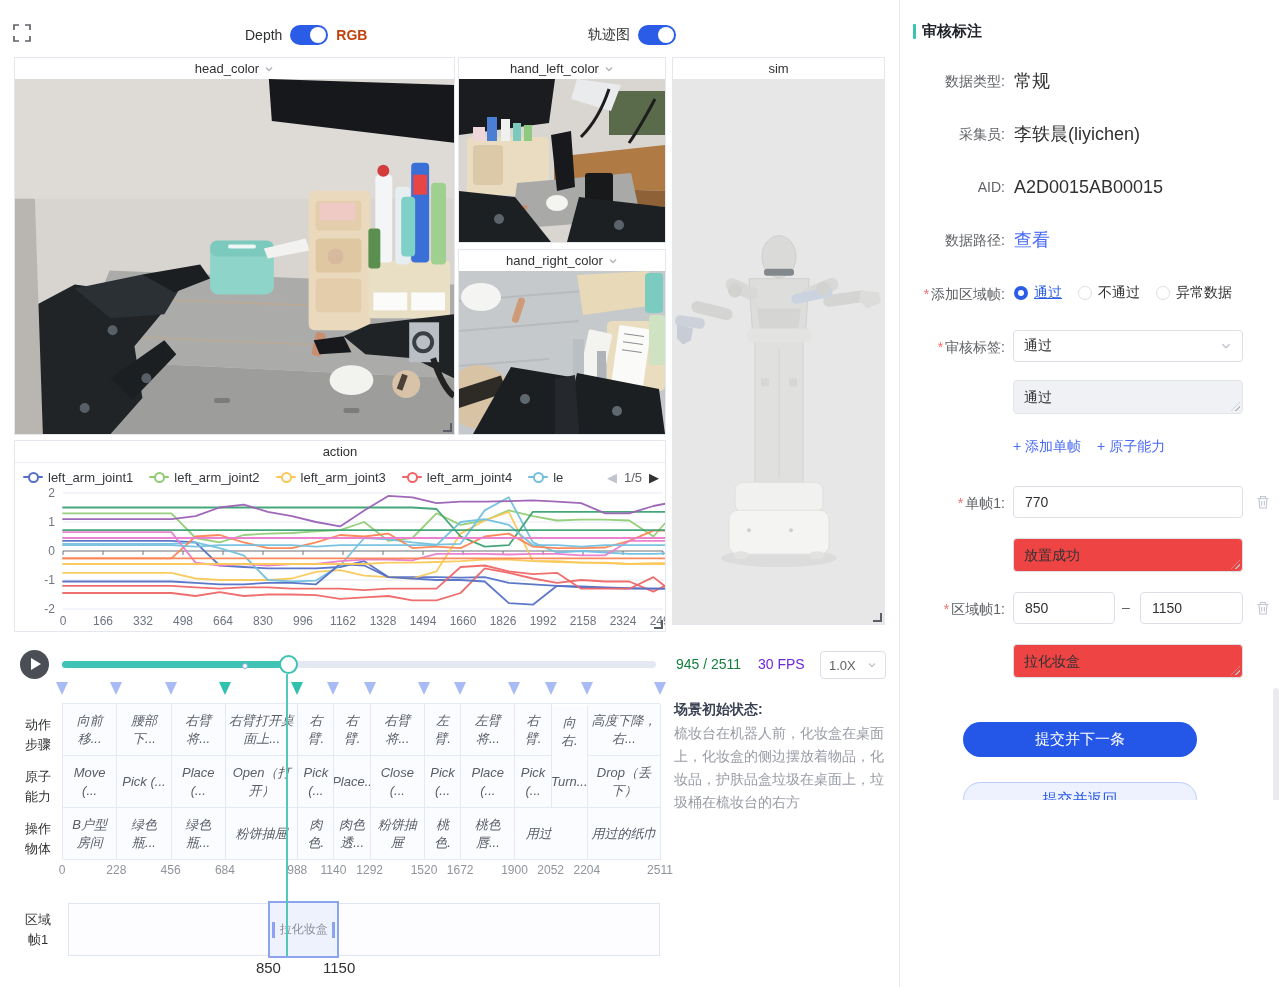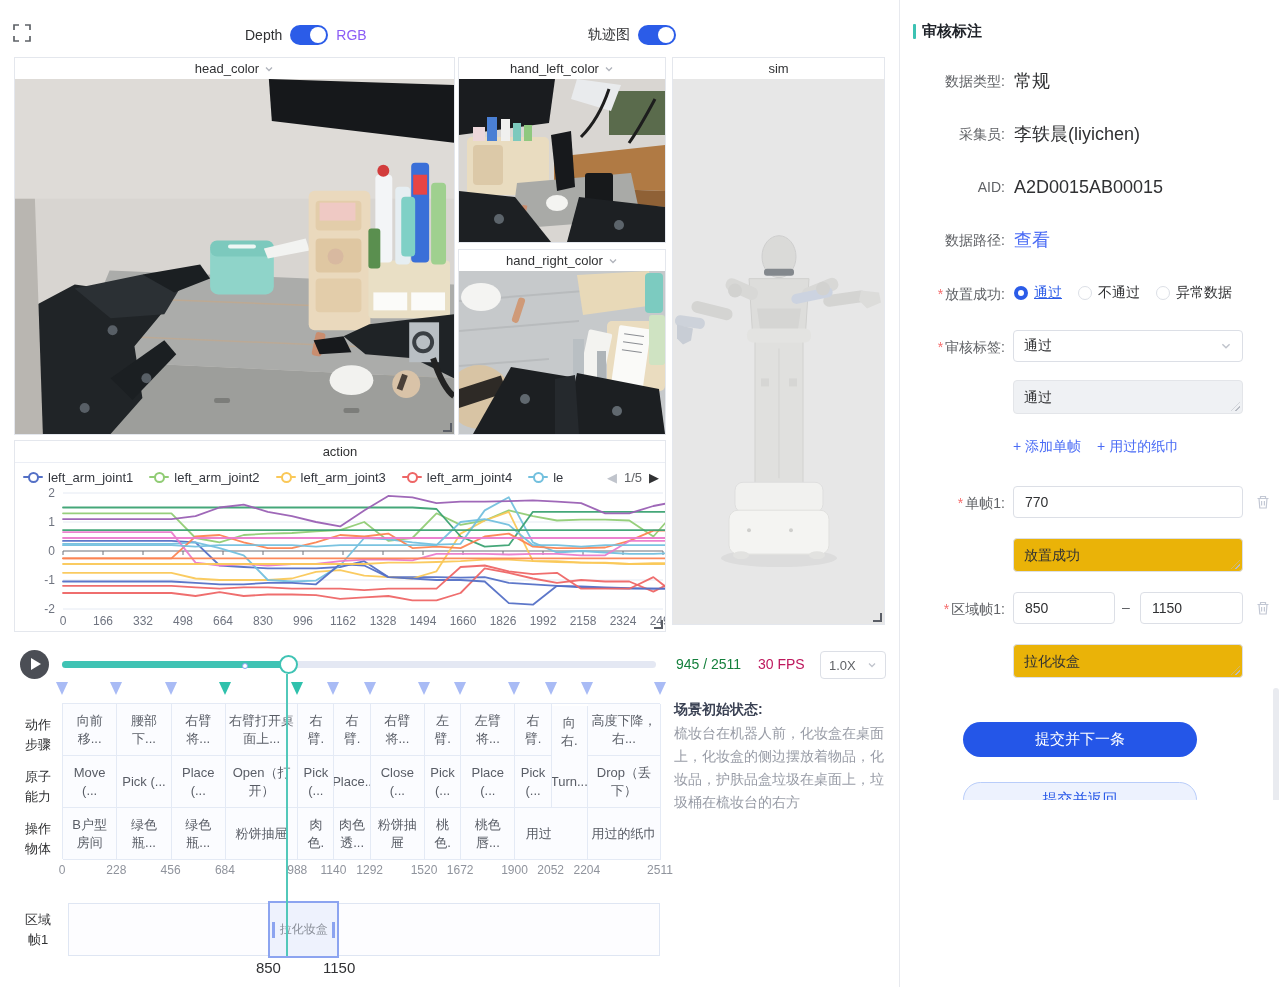--- a/index.html
+++ b/index.html
@@ -7,21 +7,21 @@
   .app{position:relative;width:1280px;height:987px;background:#fff;}
   .left{position:absolute;left:0;top:0;width:899px;height:987px;}
   .divider{position:absolute;left:899px;top:0;width:1px;height:987px;background:#e7e9ee;}
   .right{position:absolute;left:900px;top:0;width:380px;height:705px;background:#fff;}
   .rscroll{position:absolute;left:0;top:0;width:380px;height:800px;overflow:hidden;}
 
   
   .fsicon{position:absolute;left:13px;top:24px;width:18px;height:18px;cursor:pointer;}
   .tgl-row{position:absolute;top:24px;height:22px;display:flex;align-items:center;gap:8px;}
   .tgl-label{font-size:14px;color:#303133;}
-  .tgl-label.blue{color:#8b5cf6;}
+  .tgl-label.blue{color:#c2410c;font-weight:bold;}
   .switch{width:38px;height:20px;border-radius:10px;background:#2b5ce8;position:relative;cursor:pointer;}
   .switch .knob{position:absolute;right:2px;top:2px;width:16px;height:16px;border-radius:50%;background:#fff;}
 
   
   .panel{position:absolute;background:#fff;border:1px solid #e4e7ed;box-sizing:border-box;}
   .panel-h{height:21px;border-bottom:1px solid #ebeef5;display:flex;align-items:center;justify-content:center;
     font-size:13px;color:#303133;gap:5px;background:#fff;}
   .panel-h .chev{width:10px;height:10px;}
   .pimg{position:absolute;left:0;right:0;top:21px;bottom:0;overflow:hidden;}
   .pimg svg{display:block;width:100%;height:100%;}
@@ -40,21 +40,21 @@
   .lpage .pg{font-size:13px;color:#606266;}
 
   
   .playbtn{position:absolute;left:20px;top:650px;width:29px;height:29px;border-radius:50%;background:#4b4e55;cursor:pointer;}
   .playbtn:before{content:"";position:absolute;left:11px;top:8px;border-left:10px solid #fff;border-top:6.5px solid transparent;border-bottom:6.5px solid transparent;}
   .track{position:absolute;left:62px;top:661px;width:594px;height:7px;border-radius:4px;background:#e4e8f3;cursor:pointer;}
   .trackfill{position:absolute;left:0;top:0;height:7px;border-radius:4px;background:#3fc3b4;}
   .trackdot{position:absolute;top:1.5px;width:4px;height:4px;border-radius:50%;background:#fff;border:1px solid #8fa4ee;}
   .handle{position:absolute;top:-6px;width:15px;height:15px;border-radius:50%;background:#fff;border:2px solid #3fc3b4;cursor:grab;}
   .pcount{position:absolute;left:676px;top:656px;font-size:14px;color:#15803d;white-space:nowrap;}
-  .pfps{position:absolute;left:758px;top:656px;font-size:14px;color:#be185d;}
+  .pfps{position:absolute;left:758px;top:656px;font-size:14px;color:#6d28d9;}
   .speed{position:absolute;left:820px;top:651px;width:66px;height:28px;border:1px solid #dcdfe6;border-radius:4px;
     display:flex;align-items:center;justify-content:space-between;padding:0 8px;box-sizing:border-box;cursor:pointer;}
   .speed span{font-size:13px;color:#606266;}
 
   .marker{position:absolute;top:682px;width:0;height:0;border-left:6px solid transparent;border-right:6px solid transparent;border-top:13px solid #a9bbf5;cursor:pointer;}
   .marker.teal{border-top-color:#2fc1ac;}
   .playhead{position:absolute;top:674px;width:2px;height:282px;background:#52c8ba;z-index:5;}
 
   
   .rowlab{position:absolute;left:22px;width:32px;font-size:13px;color:#303133;text-align:center;line-height:20px;}
@@ -85,21 +85,21 @@
   .fval.link{color:#4a6bf5;cursor:pointer;}
   .req{color:#f56c6c;margin-right:2px;}
   .radio{display:flex;align-items:center;gap:6px;margin-right:16px;cursor:pointer;}
   .rdot{width:14px;height:14px;border-radius:50%;box-sizing:border-box;border:1px solid #dcdfe6;background:#fff;flex:none;}
   .rdot.on{border:4px solid #2b5ce8;}
   .rlab{font-size:14px;color:#303133;}
   .rlab.on{color:#2b5ce8;text-decoration:underline;}
   .sel{position:absolute;left:113px;width:230px;height:32px;border:1px solid #dcdfe6;border-radius:4px;background:#fff;
     display:flex;align-items:center;justify-content:space-between;padding:0 10px;box-sizing:border-box;cursor:pointer;}
   .sel span{font-size:14px;color:#303133;}
-  .ta{position:absolute;left:113px;width:230px;height:34px;border:1px solid #dcdfe6;border-radius:4px;background:#eab308;
+  .ta{position:absolute;left:113px;width:230px;height:34px;border:1px solid #dcdfe6;border-radius:4px;background:#ef4444;
     font-size:14px;color:#303133;line-height:32px;padding:0 10px;box-sizing:border-box;}
   .ta.gray{background:#eff1f4;border-color:#e3e5e9;}
   .ta:after{content:"";position:absolute;right:2px;bottom:2px;width:9px;height:9px;
     background:repeating-linear-gradient(135deg,transparent 0 2px,#b8bcc4 2px 3.5px);
     clip-path:polygon(100% 0,100% 100%,0 100%);}
   .addlink{font-size:14px;color:#4a6bf5;cursor:pointer;}
   .inp{position:absolute;height:32px;border:1px solid #dcdfe6;border-radius:4px;background:#fff;
     font-size:14px;color:#303133;line-height:30px;padding:0 11px;box-sizing:border-box;}
   .trash{position:absolute;width:16px;height:16px;cursor:pointer;}
   .btn1{position:absolute;left:63px;width:234px;height:35px;border-radius:18px;background:#2456e8;color:#fff;
@@ -451,21 +451,21 @@
         <div class="marker" style="left: 508.489px;"></div>
         <div class="marker" style="left: 544.688px;"></div>
         <div class="marker" style="left: 580.887px;"></div>
         <div class="marker" style="left: 654px;"></div>
       </div>
     <div class="playhead" id="playhead" style="left: 286.054px;"></div>
 
     <div class="rowlab" style="top:715px;">动作步骤</div>
     <div class="rowlab" style="top:767px;">原子能力</div>
     <div class="rowlab" style="top:819px;">操作物体</div>
-    <div class="tframe" id="tframe" style="left: 62px; width: 598px; height: 156px;">
+    <div class="tframe" id="tframe" style="left: 62px; width: 598px; height: 156px; font-style: italic;">
         <div class="cell" style="left: 0px; top: 0px; width: 54.2987px; height: 52px;">向前移...</div>
         <div class="cell" style="left: 54.2987px; top: 0px; width: 54.2987px; height: 52px;">腰部下...</div>
         <div class="cell" style="left: 108.597px; top: 0px; width: 54.2987px; height: 52px;">右臂将...</div>
         <div class="cell" style="left: 162.896px; top: 0px; width: 72.3982px; height: 52px;">右臂打开桌面上...</div>
         <div class="cell" style="left: 235.294px; top: 0px; width: 36.1991px; height: 52px;">右臂.</div>
         <div class="cell" style="left: 271.493px; top: 0px; width: 36.1991px; height: 52px;">右臂.</div>
         <div class="cell" style="left: 307.693px; top: 0px; width: 54.2987px; height: 52px;">右臂将...</div>
         <div class="cell" style="left: 361.991px; top: 0px; width: 36.1991px; height: 52px;">左臂.</div>
         <div class="cell" style="left: 398.19px; top: 0px; width: 54.2987px; height: 52px;">左臂将...</div>
         <div class="cell" style="left: 452.489px; top: 0px; width: 36.1991px; height: 52px;">右臂.</div>
@@ -548,21 +548,21 @@
             <div class="flab">AID:</div>
             <div class="fval">A2D0015AB00015</div>
           </div>
           <div class="frow" style="top: 230px;">
             <div class="flab">数据路径:</div>
             <div class="fval link">查看</div>
           </div>
         </div>
 
       <div class="frow" style="top:284px;">
-        <div class="flab"><span class="req">*</span><span>放置成功:</span></div>
+        <div class="flab"><span class="req">*</span><span>添加区域帧:</span></div>
         <div style="margin-left:9px;display:flex;align-items:center;" id="radio-group">
             <div class="radio">
               <div class="rdot on"></div>
               <div class="rlab on">通过</div>
             </div>
             <div class="radio">
               <div class="rdot"></div>
               <div class="rlab">不通过</div>
             </div>
             <div class="radio">
@@ -578,21 +578,21 @@
       <div class="sel" style="top:330px;">
         <span>通过</span>
         <svg width="12" height="12" viewBox="0 0 10 10">
             <path d="M2 3.5 5 6.5 8 3.5" fill="none" stroke="#c0c4cc" stroke-width="1.2"></path>
           </svg>
       </div>
       <div class="ta gray" style="top:380px;">通过</div>
 
       <div style="position:absolute;left:113px;top:438px;display:flex;gap:16px;text-align:right;">
         <span class="addlink">+ 添加单帧</span>
-        <span class="addlink">+ 用过的纸巾</span>
+        <span class="addlink">+ 原子能力</span>
       </div>
 
       <div class="frow" style="top:493px;">
         <div class="flab"><span class="req">*</span><span>单帧1:</span></div>
       </div>
       <div class="inp" style="left:113px;top:486px;width:230px;">770</div>
       <svg class="trash" style="left:355px;top:494px;" viewBox="0 0 16 16">
         <path d="M2.5 4.5h11 M5.5 4.5v-2h5v2 M4 4.5l.8 9.5h6.4l.8-9.5 M6.6 7v4.5 M9.4 7v4.5" fill="none" stroke="#c3c8d4" stroke-width="1.2"></path>
       </svg>
       <div class="ta" style="top:538px;">放置成功</div>

